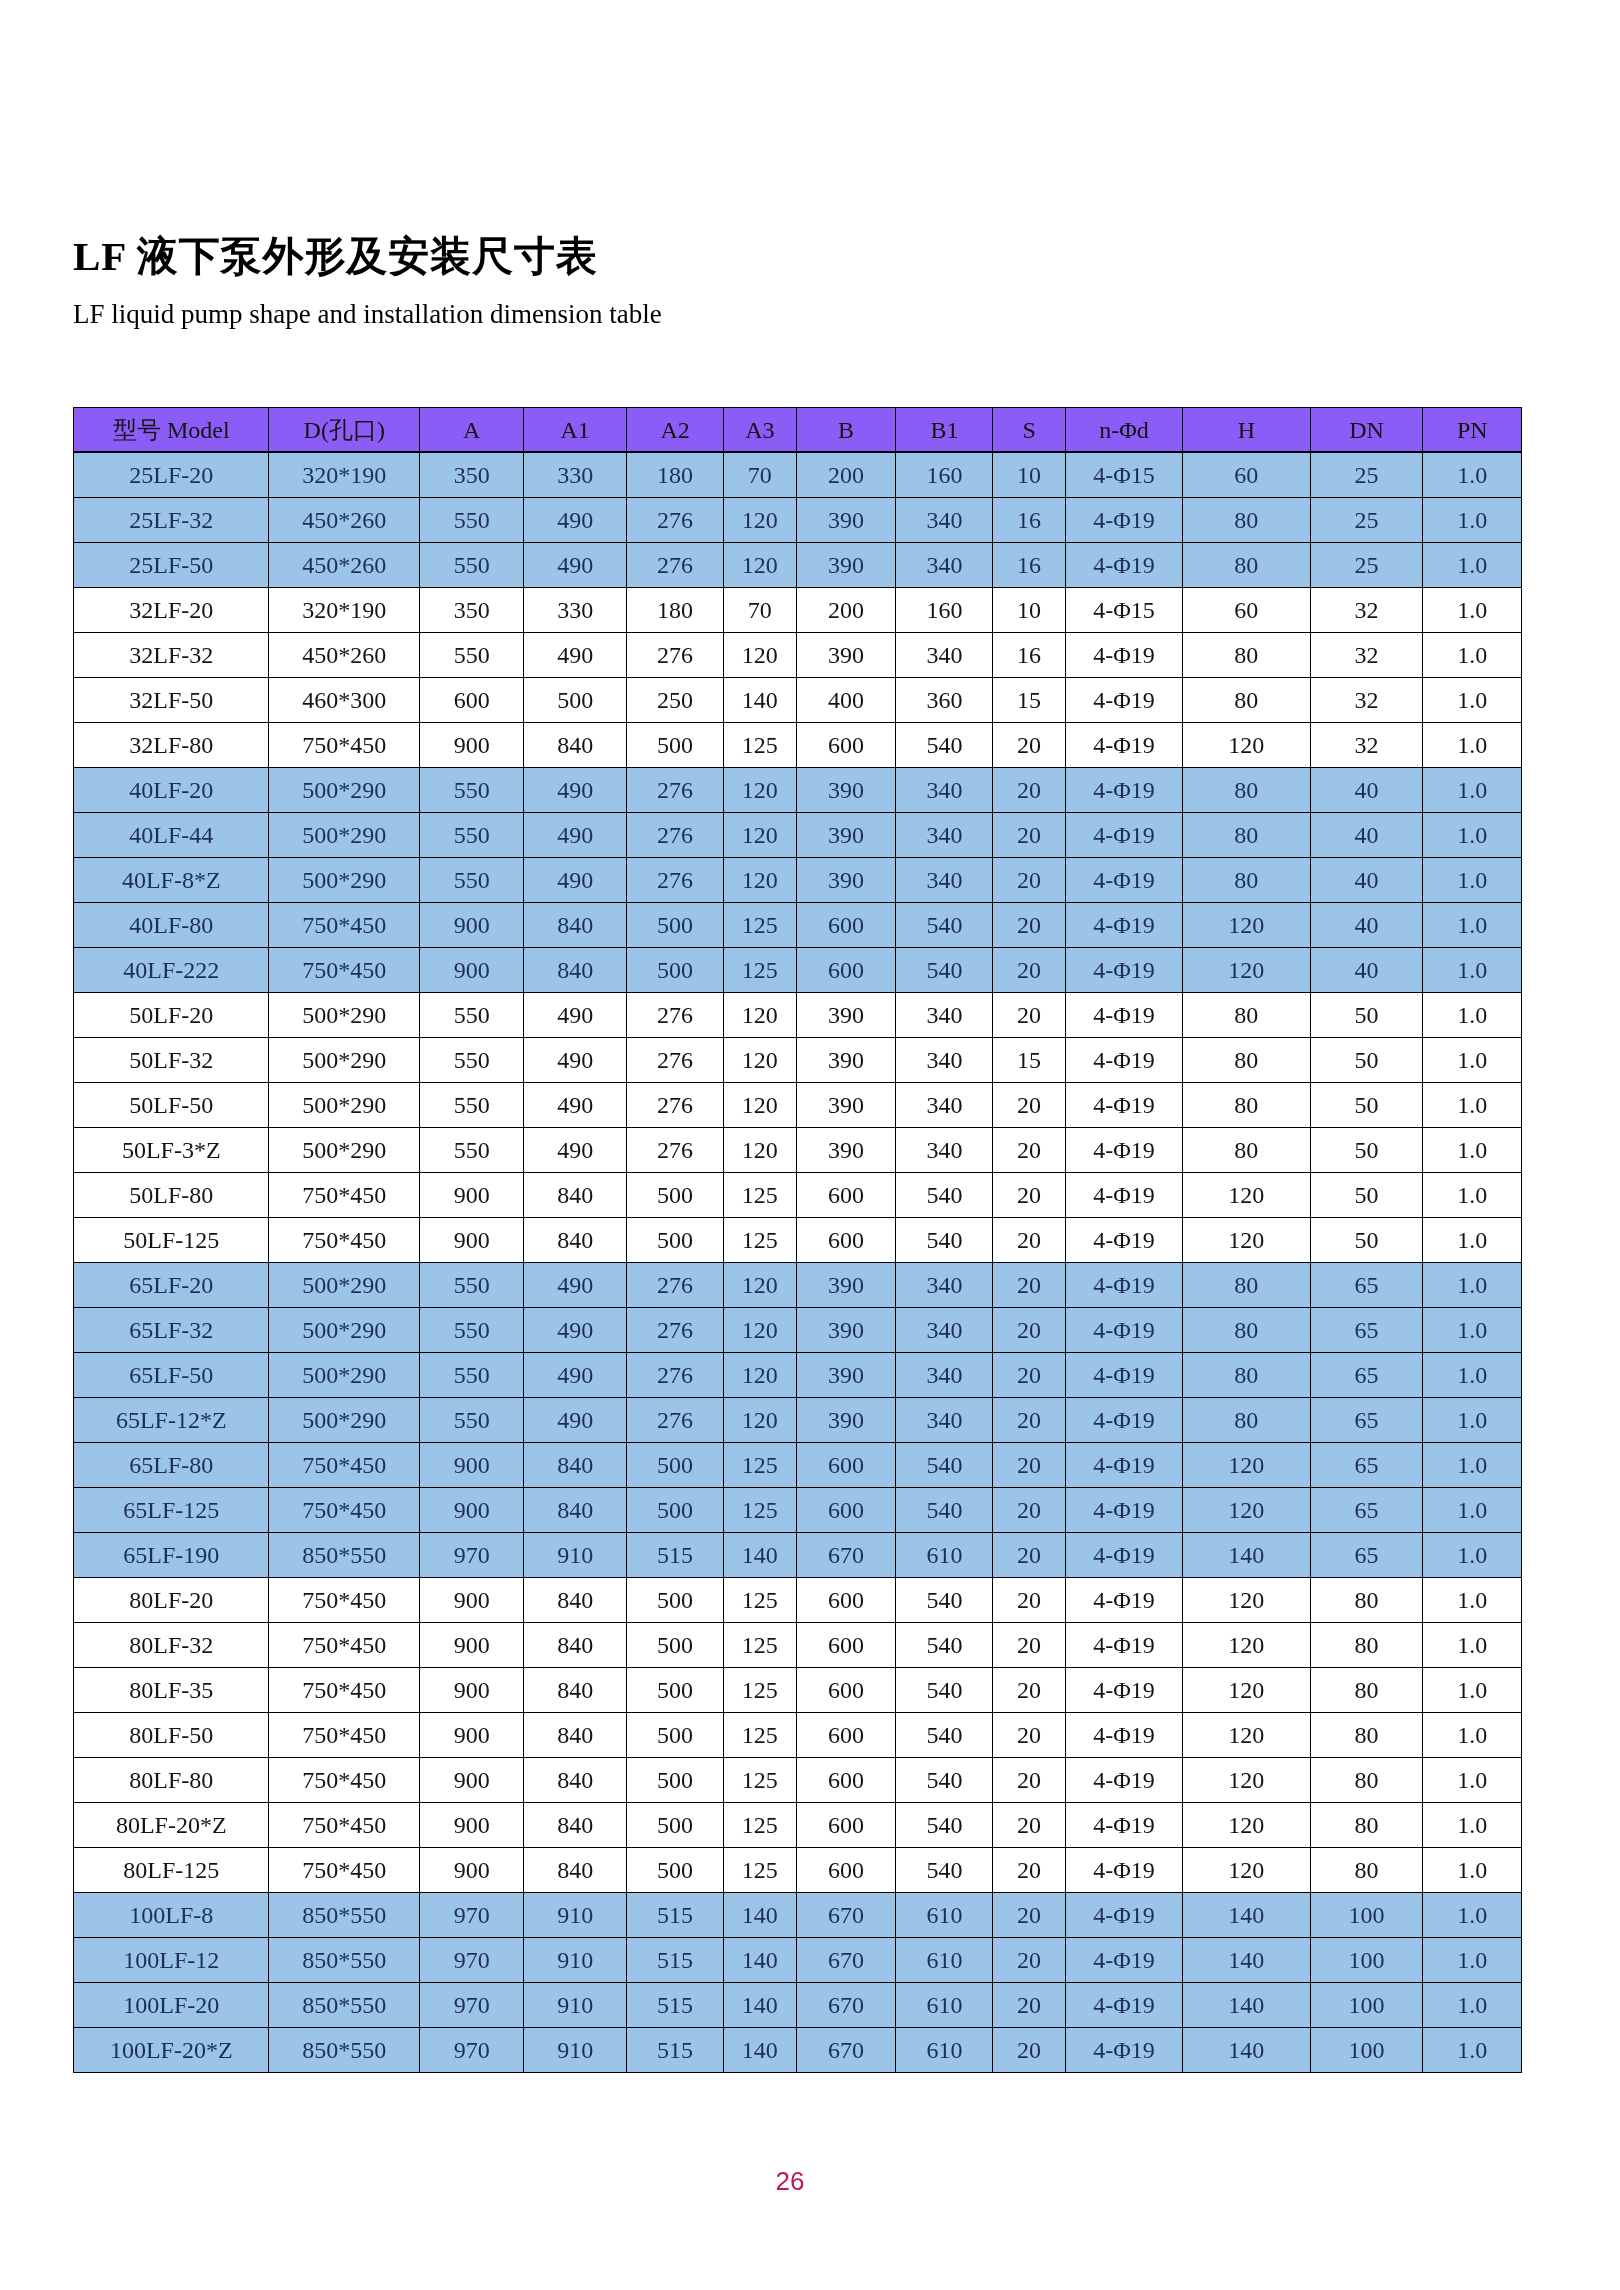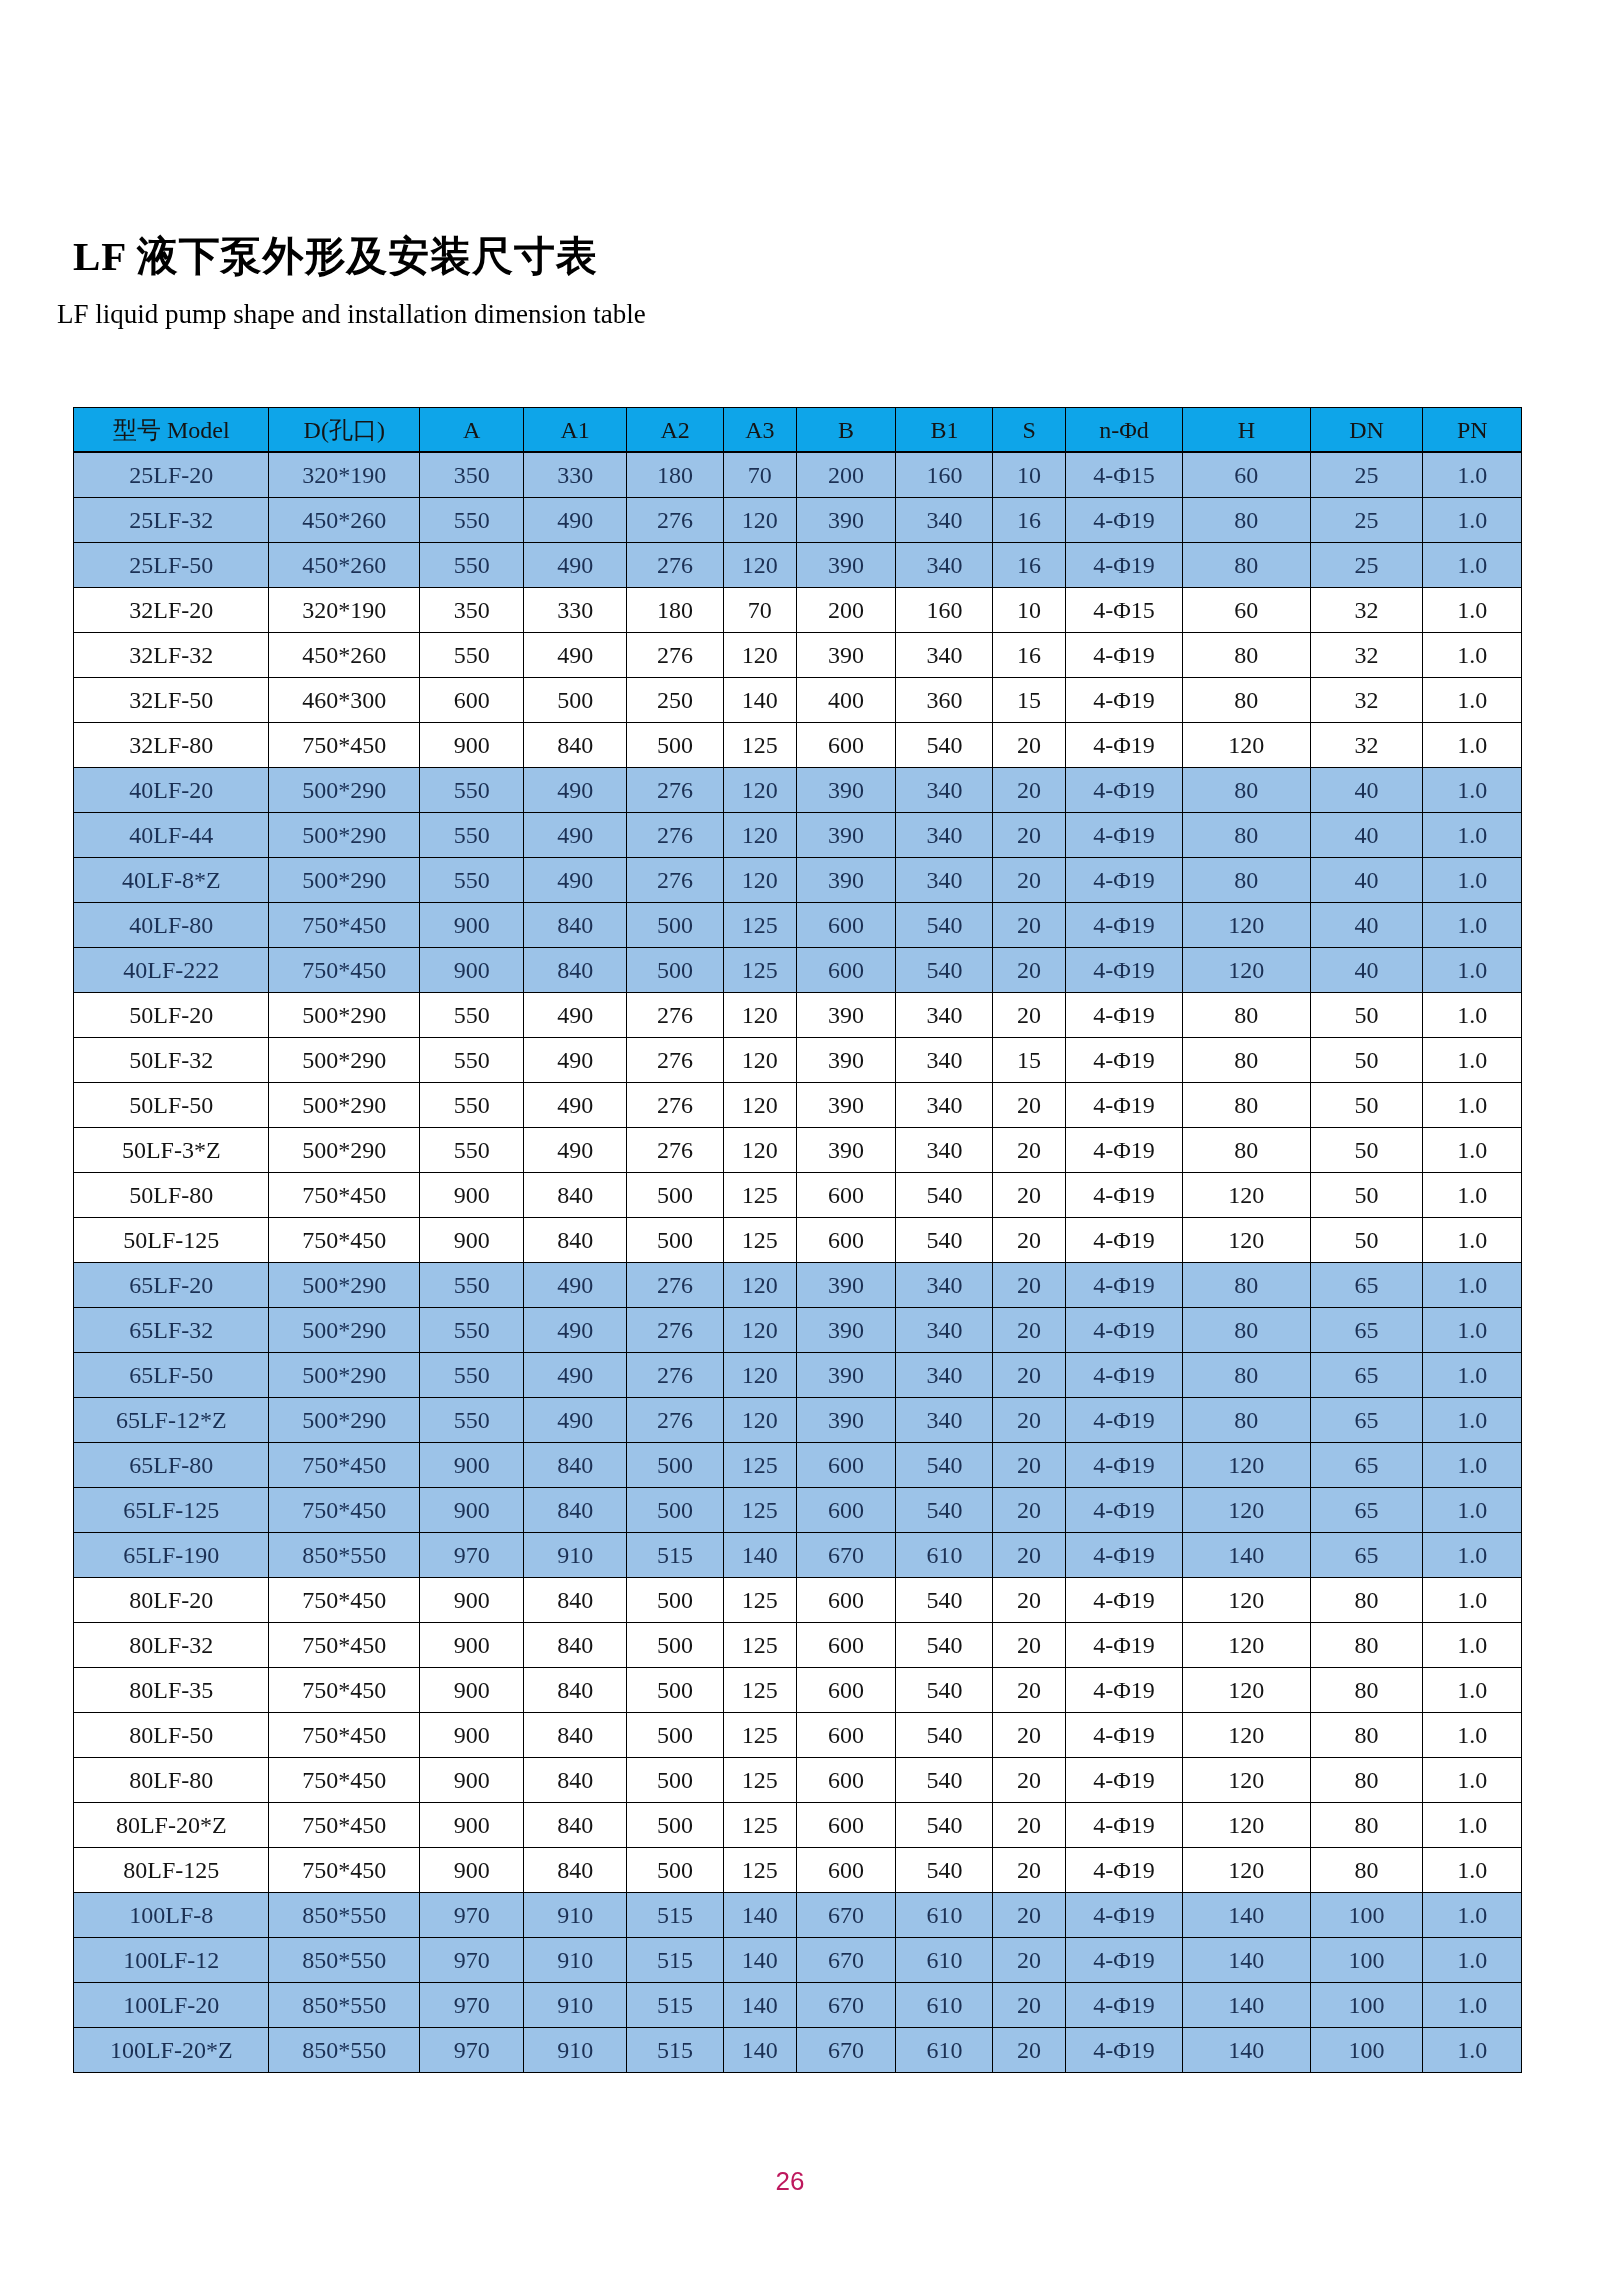--- a/index.html
+++ b/index.html
@@ -12,21 +12,21 @@
     color:#000;
     overflow:hidden;
   }
   .doc-title {
     position:absolute; left:73px; top:229px;
     font-size:41px; font-weight:bold;
     letter-spacing:0.9px;
     white-space:nowrap;
   }
   .doc-subtitle {
-    position:absolute; left:57px; top:299px;
+    position:absolute; left:73px; top:299px;
     font-size:27px; font-weight:normal;
     white-space:nowrap;
   }
   table.dim-table {
     position:absolute; left:73px; top:407px;
     width:1449px;
     border-collapse:collapse;
     table-layout:fixed;
   }
   .dim-table th, .dim-table td {
@@ -36,21 +36,21 @@
     text-align:center;
     vertical-align:middle;
     font-size:24px;
     font-weight:normal;
     line-height:1;
     color:#141414;
     overflow:hidden;
     white-space:nowrap;
   }
   .dim-table thead th {
-    background:#0ea5e9;
+    background:#8b5cf6;
     border-bottom:2.7px solid #000;
     height:43px;
   }
   .dim-table tr.hl td {
     background:var(--hl-color,#9CC3E8);
     color:#1b3054;
   }
   .page-number {
     position:absolute; left:0; top:2166px;
     width:1580px;

